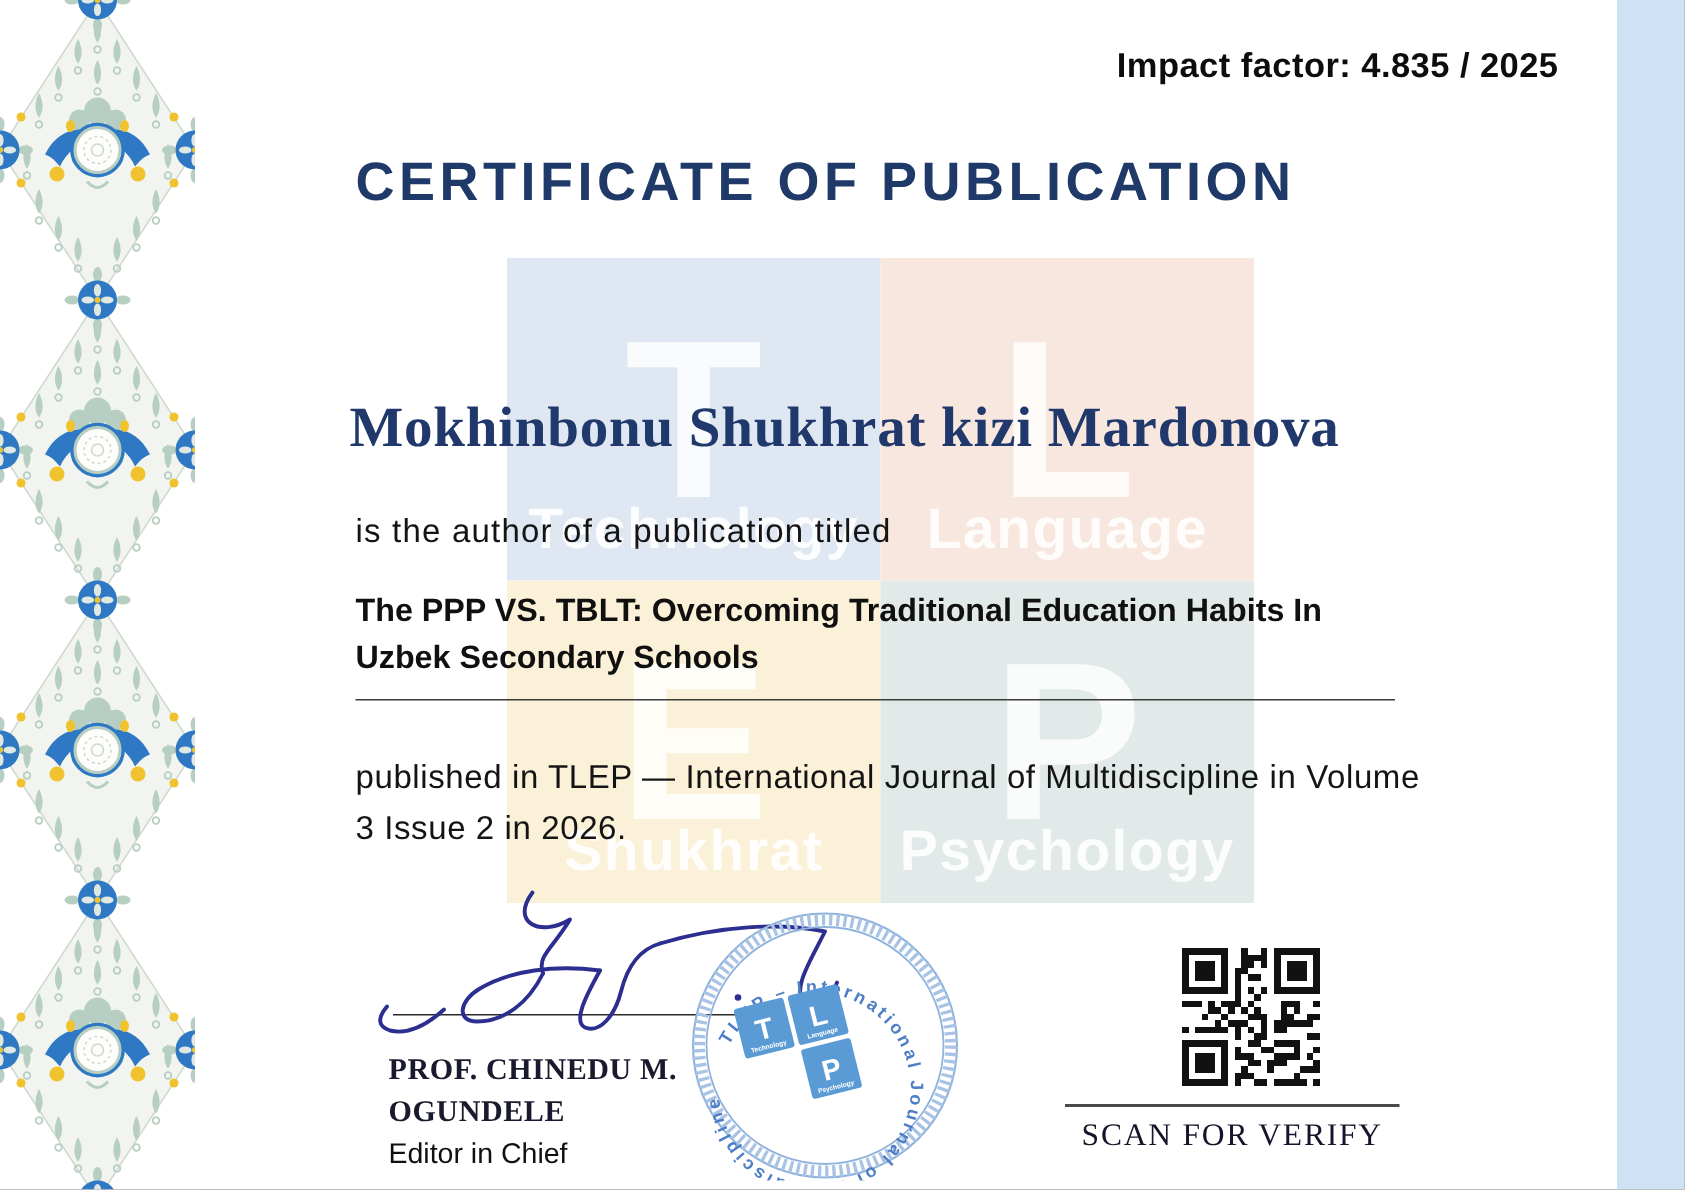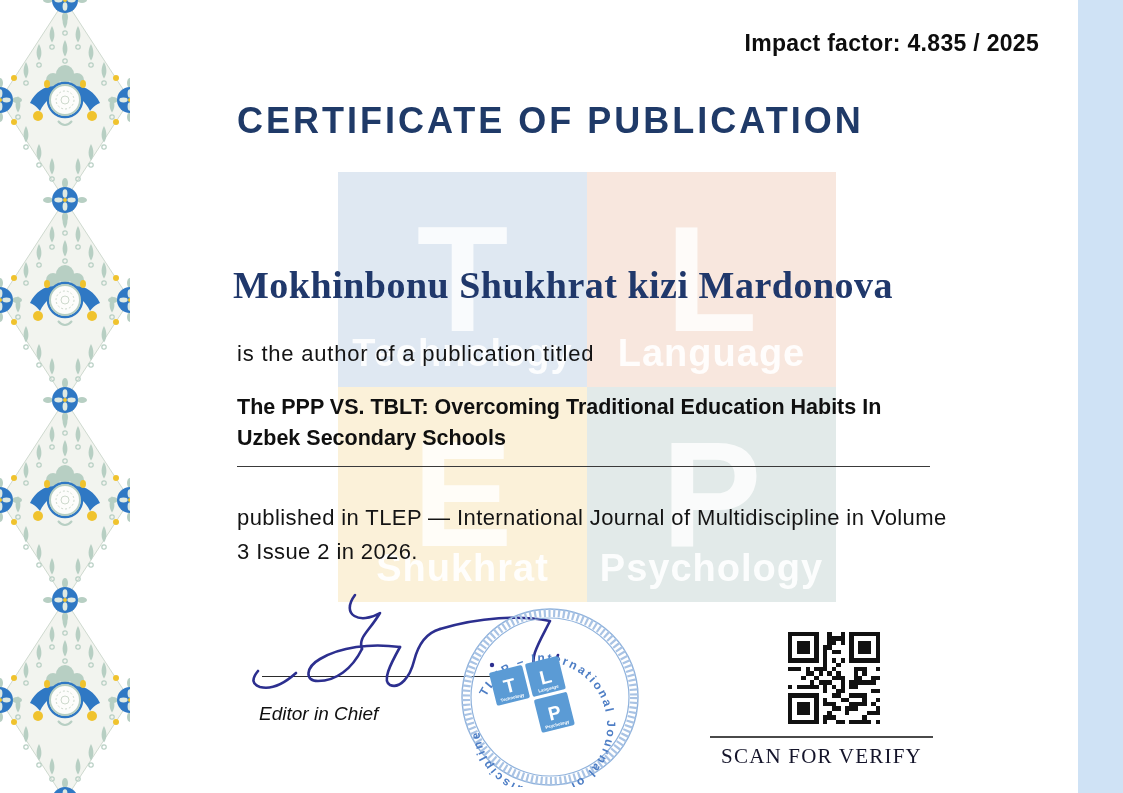--- a/index.html
+++ b/index.html
@@ -28,21 +28,21 @@
   .pubtitle{position:absolute;left:237px;top:392px;width:712px;font-size:21.5px;font-weight:700;
             line-height:31px;color:#101010;}
   .title-rule{position:absolute;left:237px;top:466px;width:693px;height:1px;background:#3a3a3a;}
   .published{position:absolute;left:237px;top:501px;width:716px;font-size:22px;
              line-height:34px;letter-spacing:.4px;color:#141414;}
   .sig-svg{position:absolute;left:240px;top:585px;}
   .sig-line{position:absolute;left:262px;top:676px;width:258px;height:1px;background:#2b2b2b;}
   .signatory{position:absolute;left:259px;top:699px;width:238px;}
   .signatory .sname{font-family:"Liberation Serif",serif;font-weight:700;font-size:20px;
                     line-height:28px;letter-spacing:.4px;color:#191a2d;}
-  .signatory .stitle{font-size:19px;margin-top:4px;color:#101010;font-style:italic;}
+  .signatory .stitle{font-size:19px;margin-top:4px;color:#101010;}
   .seal-svg{position:absolute;left:460px;top:607px;}
   .qr{position:absolute;left:788px;top:632px;width:92px;height:92px;}
   .verify-rule{position:absolute;left:710px;top:736px;width:223px;height:2px;background:#4a4a4a;}
   .verify{position:absolute;left:705px;top:744px;width:233px;text-align:center;
           font-family:"Liberation Serif",serif;font-weight:400;font-size:21px;
           letter-spacing:1.2px;color:#14142a;}
 </style>
 </head>
 <body>
 
@@ -149,20 +149,21 @@
       <path d="M18,86 q-10,12 2,16 q16,4 36,-14"></path>
       <path d="M115,10 C100,30 120,40 140,28 C128,48 118,52 122,64"></path>
       <path d="M122,64 C112,84 96,96 78,96 C64,96 66,82 80,74 C100,62 130,58 160,62"></path>
       <path d="M160,62 C150,80 142,96 150,100 C160,104 170,92 174,76 C178,60 186,48 200,44"></path>
       <path d="M200,44 C240,32 280,30 310,36 C300,56 288,74 296,84 C302,90 314,82 318,70"></path>
     </g>
     <circle cx="252" cy="80" r="2.2" fill="#2c2f8f"></circle>
   </svg>
 
   <div class="signatory">
+    <div class="sname">PROF. CHINEDU M. OGUNDELE</div>
     <div class="stitle">Editor in Chief</div>
   </div>
 
   <svg class="seal-svg" width="180" height="180" viewBox="0 0 180 180">
     <circle cx="90" cy="90" r="88" fill="none" stroke="#8fb2dc" stroke-width="1.4"></circle>
     <circle cx="90" cy="90" r="84" fill="none" stroke="#a9c3e4" stroke-width="8" stroke-dasharray="2.2 2.6"></circle>
     <circle cx="90" cy="90" r="79" fill="none" stroke="#8fb2dc" stroke-width="1.2"></circle>
     <defs>
       <path id="sealcirc" d="M 26,90 A 64,64 0 1 1 25.9,90.2"></path>
     </defs>

